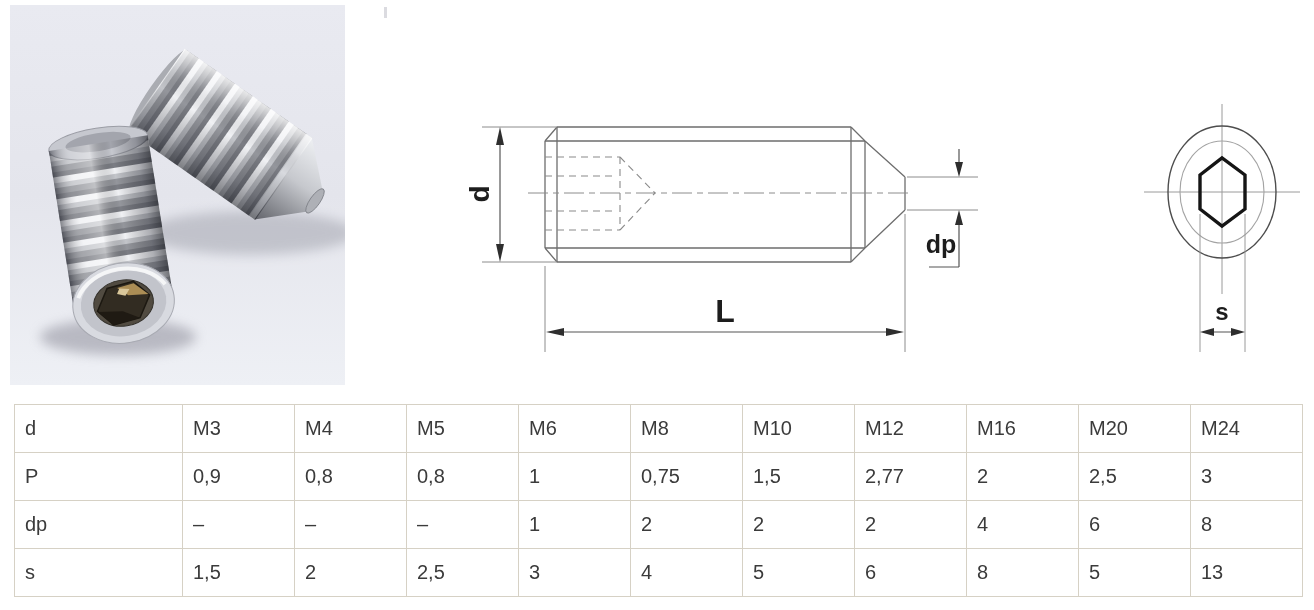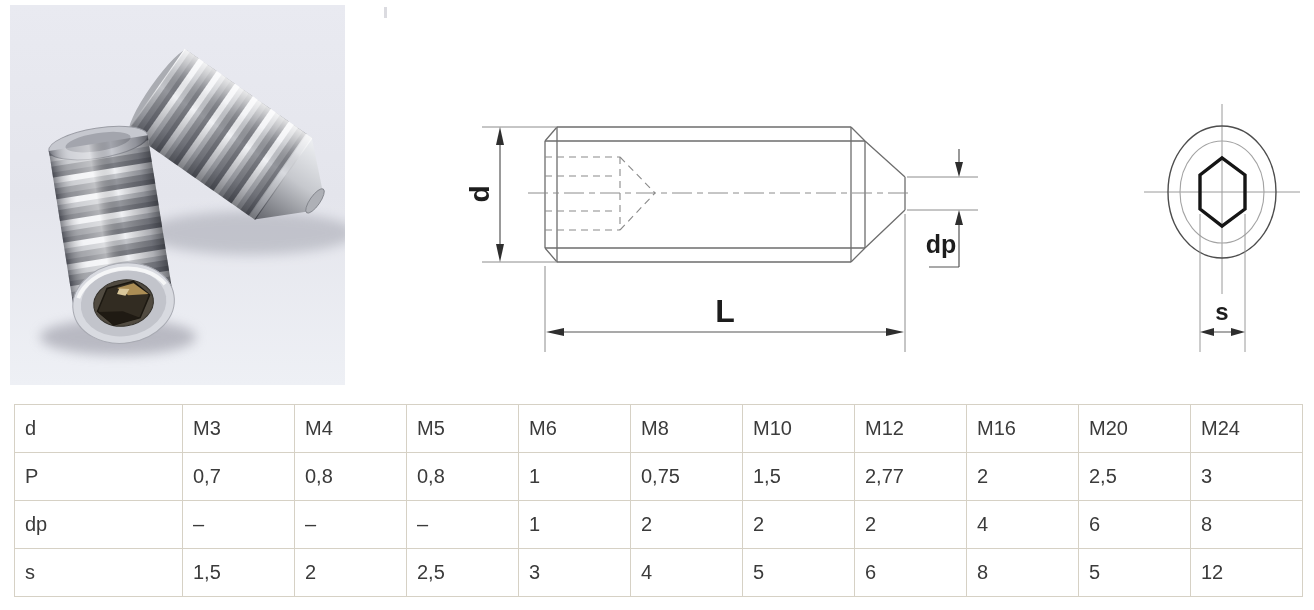--- a/index.html
+++ b/index.html
@@ -186,21 +186,21 @@
         <td>M6</td>
         <td>M8</td>
         <td>M10</td>
         <td>M12</td>
         <td>M16</td>
         <td>M20</td>
         <td>M24</td>
       </tr>
       <tr>
         <td>P</td>
-        <td>0,7</td>
+        <td>0,9</td>
         <td>0,8</td>
         <td>0,8</td>
         <td>1</td>
         <td>0,75</td>
         <td>1,5</td>
         <td>2,77</td>
         <td>2</td>
         <td>2,5</td>
         <td>3</td>
       </tr>
@@ -221,18 +221,18 @@
         <td>s</td>
         <td>1,5</td>
         <td>2</td>
         <td>2,5</td>
         <td>3</td>
         <td>4</td>
         <td>5</td>
         <td>6</td>
         <td>8</td>
         <td>5</td>
-        <td>12</td>
+        <td>13</td>
       </tr>
     </tbody>
   </table>
 
 </div>
 
 </body></html>

